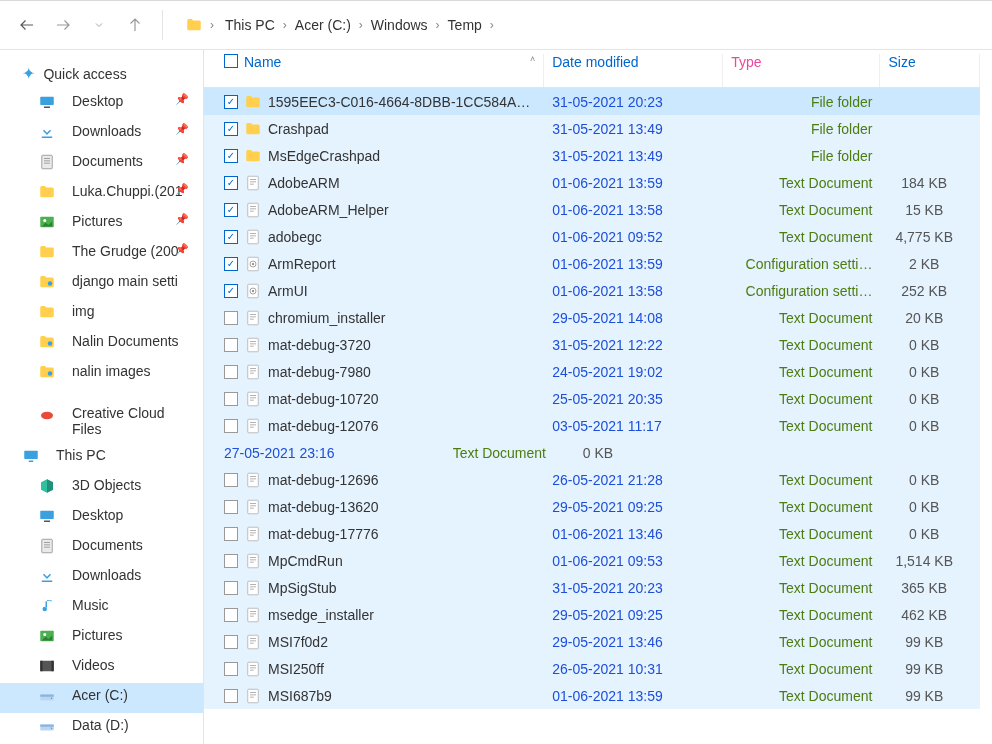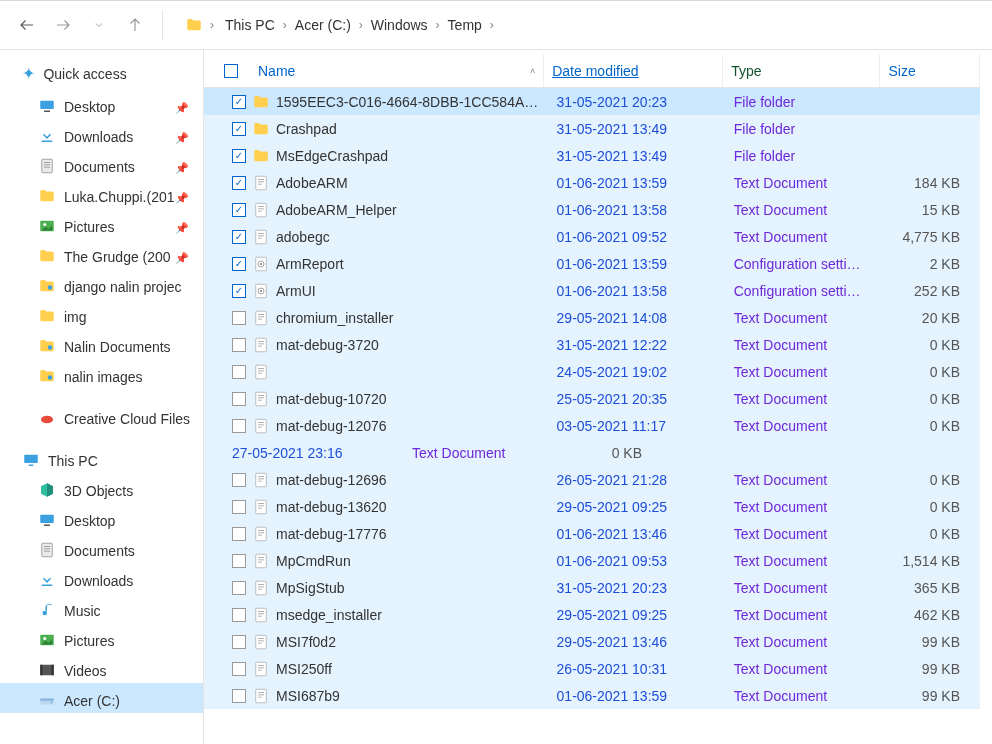--- a/index.html
+++ b/index.html
@@ -76,22 +76,22 @@
   .np-group-title {
     display:flex;
     align-items:center;
     gap:8px;
     padding: 6px 8px 6px 22px;
     color:#333;
   }
   .np-group-title .star { color:#3aa0e0; font-size:16px; }
   .np-item {
     display:flex;
-    align-items:flex-end;
-    gap:8px;
+    align-items:flex-start;
+    gap:16px;
     padding: 4px 6px 4px 38px;
     height: 30px;
     position: relative;
     color:#333;
   }
   .np-item .pin {
     position:absolute;
     right:14px;
     color:#777;
     font-size:11px;
@@ -109,55 +109,54 @@
     display:flex;
     align-items:center;
     height: 34px;
     border-bottom: 1px solid #e4e4e4;
     color:#0066cc;
     font-size:14px;
     padding-left: 12px;
   }
   .cols .col {
     display:flex;
-    align-items:center;
-    gap:20px;
+    gap:6px;
     border-right: 1px solid #eee;
     height:100%;
     padding: 0 8px;
   }
   .col.name { width: 330px; }
-  .col.date { width: 180px; color:#0066cc;text-decoration:underline; }
-  .col.type { width: 158px; color:#14532d; }
+  .col.date { width: 180px; color:#0066cc; }
+  .col.type { width: 158px; color:#ec4899; }
   .col.size { width: 100px; color:#0066cc; justify-content:flex-start; }
   .header-chk {
     width:14px;height:14px;border:1px solid #0066cc;display:inline-block;
   }
   .sort-arrow {
     margin-left:auto;
     color:#888;
     font-size:9px;
   }
   
   .files { display:flex; flex-direction:column; }
   .row {
     display:flex;
     align-items:center;
     height:27px;
     font-size:14px;
     color:#333;
-    padding-left:20px;
+    padding-left:12px;
   }
   .row.hl-strong { background:#cce8ff; }
   .row.hl { background:#e5f3ff; }
   .cell { padding:0 8px; overflow:hidden; white-space:nowrap; text-overflow:ellipsis; }
   .cell.name { width:330px; display:flex; align-items:center; gap:6px; }
   .cell.date { width:180px; color:#1d4ed8; }
-  .cell.type { width:158px; color:#6d28d9; text-overflow:ellipsis; overflow:hidden; }
-  .cell.size { width:100px; color:#555; text-align:right; padding-right:20px;}
+  .cell.type { width:158px; color:#4d7c0f; text-overflow:ellipsis; overflow:hidden;text-align:right; }
+  .cell.size { width:100px; color:#555; text-align:center; padding-right:20px;}
   .chk {
     width:14px;height:14px;border:1px solid #0066cc;display:inline-flex;
     align-items:center;justify-content:center;font-size:10px;color:#0066cc;
     background:#fff; flex:none;
   }
   .chk::before{
     content:"✓";
   }
   .chk.empty { border-color:#999;}
   .chk.empty::before{ content:""; }
@@ -278,21 +277,21 @@
           <span>The Grudge (200</span>
           <span class="pin">📌</span>
         </div>
         <div class="np-item">
           <span class="ficon">
             <svg width="18" height="18" viewBox="0 0 24 24">
               <path fill="#ffcf4d" d="M3 6a2 2 0 012-2h4l2 2h8a2 2 0 012 2v9a2 2 0 01-2 2H5a2 2 0 01-2-2V6z"></path>
               <circle cx="16" cy="14" r="3" fill="#3aa0e0"></circle>
             </svg>
           </span>
-          <span>django nalin projec</span>
+          <span>django main setti</span>
         </div>
         <div class="np-item">
           <span class="ficon">
             <svg width="18" height="18" viewBox="0 0 24 24">
               <path fill="#ffcf4d" d="M3 6a2 2 0 012-2h4l2 2h8a2 2 0 012 2v9a2 2 0 01-2 2H5a2 2 0 01-2-2V6z"></path>
             </svg>
           </span>
           <span>img</span>
         </div>
         <div class="np-item">
@@ -403,20 +402,30 @@
         <div class="np-item highlight">
           <span class="ficon">
             <svg width="18" height="18" viewBox="0 0 24 24">
               <rect x="3" y="10" width="18" height="8" rx="1" fill="#bcd6ef"></rect>
               <rect x="3" y="10" width="18" height="3" fill="#8ab4df"></rect>
               <circle cx="18" cy="15" r="1" fill="#3aa0e0"></circle>
             </svg>
           </span>
           <span>Acer (C:)</span>
         </div>
+        <div class="np-item">
+          <span class="ficon">
+            <svg width="18" height="18" viewBox="0 0 24 24">
+              <rect x="3" y="10" width="18" height="8" rx="1" fill="#bcd6ef"></rect>
+              <rect x="3" y="10" width="18" height="3" fill="#8ab4df"></rect>
+              <circle cx="18" cy="15" r="1" fill="#3aa0e0"></circle>
+            </svg>
+          </span>
+          <span>Data (D:)</span>
+        </div>
       </div>
   </div>
 
   <div class="content">
     <div class="cols">
       <div class="col name">
         <span class="header-chk"></span>
         <span>Name</span>
         <span class="sort-arrow">˄</span>
       </div>
@@ -594,20 +603,21 @@
           <div class="cell name">
             <span class="chk empty"></span>
             <span class="ficon">
               <svg width="18" height="18" viewBox="0 0 24 24">
                 <rect x="5" y="3" width="14" height="18" rx="1" fill="#fff" stroke="#aaa"></rect>
                 <rect x="8" y="7" width="8" height="1" fill="#999"></rect>
                 <rect x="8" y="10" width="8" height="1" fill="#999"></rect>
                 <rect x="8" y="13" width="5" height="1" fill="#999"></rect>
               </svg>
             </span>
+            <span class="fname">mat-debug-7980</span>
           </div>
           <div class="cell date">24-05-2021 19:02</div>
           <div class="cell type">Text Document</div>
           <div class="cell size">0 KB</div>
         </div>
         <div class="row hl">
           <div class="cell name">
             <span class="chk empty"></span>
             <span class="ficon">
               <svg width="18" height="18" viewBox="0 0 24 24">

